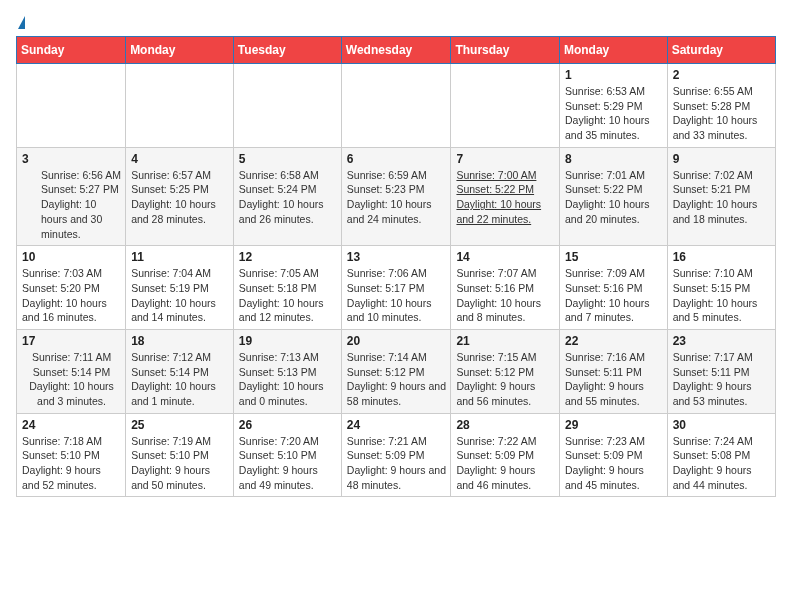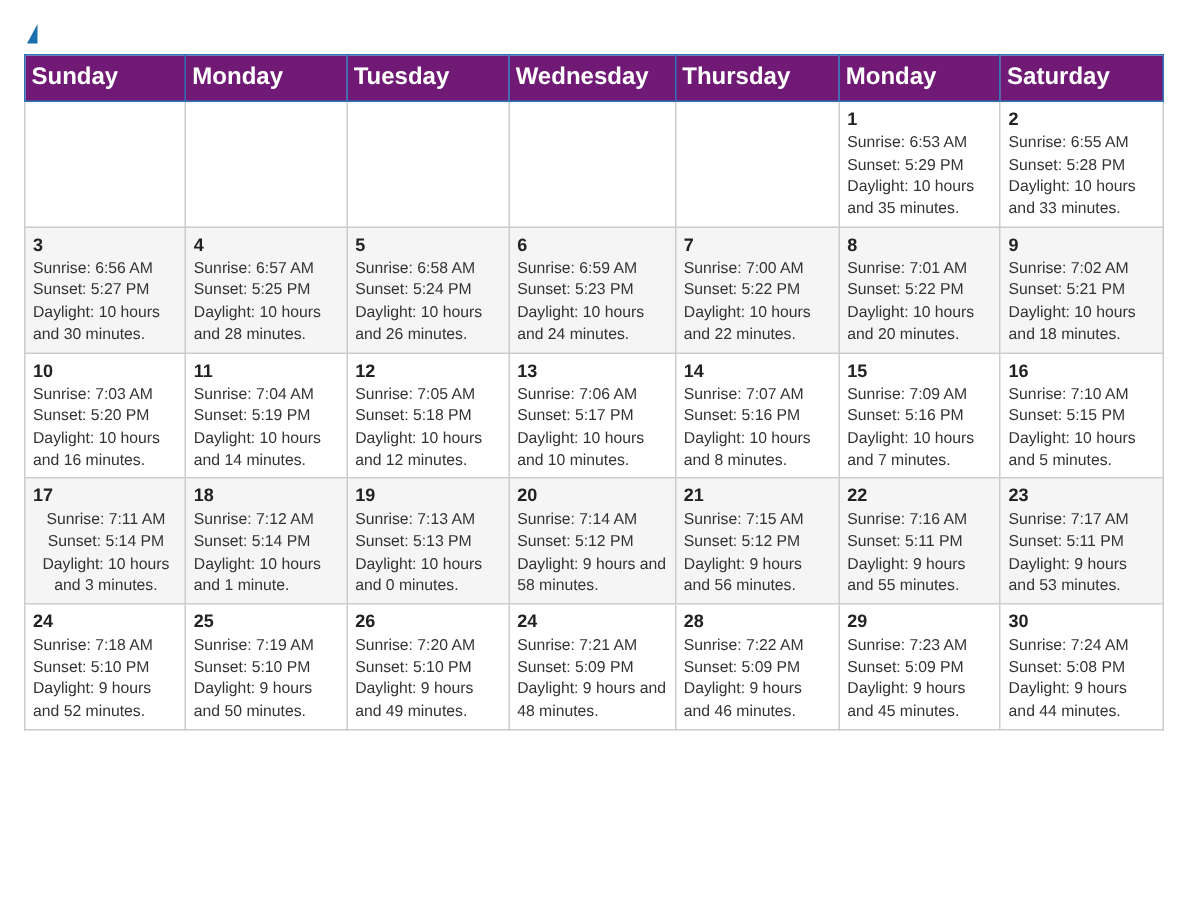--- a/index.html
+++ b/index.html
@@ -35,25 +35,25 @@
       font-size: 16px;
       font-weight: normal;
       color: #333;
     }
     table {
       width: 100%;
       border-collapse: collapse;
       font-size: 11px;
     }
     thead tr th {
-      background-color: #701a75;
+      background-color: #ef4444;
       color: #fff;
       padding: 6px 4px;
       text-align: left;
-      font-size: 16px;
+      font-size: 12px;
       font-weight: bold;
       border: 1px solid #2e74b8;
     }
     tbody tr td {
       border: 1px solid #ccc;
       padding: 4px 4px 4px 5px;
       vertical-align: top;
       width: 113px;
       min-height: 80px;
       background: #fff;
@@ -121,21 +121,21 @@
         <td>
           <div class="day-number">2</div>
           <div class="day-info" style="white-space: pre-line;">Sunrise: 6:55 AM
 Sunset: 5:28 PM
 Daylight: 10 hours and 33 minutes.</div>
         </td>
       </tr>
       <tr>
         <td>
           <div class="day-number">3</div>
-          <div class="day-info" style="white-space: pre-line;">Sunrise: 6:56 AM
+          <div class="day-info" style="white-space: pre-line; margin-left: 19px;">Sunrise: 6:56 AM
 Sunset: 5:27 PM
 Daylight: 10 hours and 30 minutes.</div>
         </td>
         <td>
           <div class="day-number">4</div>
           <div class="day-info" style="white-space: pre-line;">Sunrise: 6:57 AM
 Sunset: 5:25 PM
 Daylight: 10 hours and 28 minutes.</div>
         </td>
         <td>
@@ -145,21 +145,21 @@
 Daylight: 10 hours and 26 minutes.</div>
         </td>
         <td>
           <div class="day-number">6</div>
           <div class="day-info" style="white-space: pre-line;">Sunrise: 6:59 AM
 Sunset: 5:23 PM
 Daylight: 10 hours and 24 minutes.</div>
         </td>
         <td>
           <div class="day-number">7</div>
-          <div class="day-info" style="white-space: pre-line;">Sunrise: 7:00 AM
+          <div class="day-info" style="white-space: pre-line; text-decoration: underline;">Sunrise: 7:00 AM
 Sunset: 5:22 PM
 Daylight: 10 hours and 22 minutes.</div>
         </td>
         <td>
           <div class="day-number">8</div>
           <div class="day-info" style="white-space: pre-line;">Sunrise: 7:01 AM
 Sunset: 5:22 PM
 Daylight: 10 hours and 20 minutes.</div>
         </td>
         <td>

